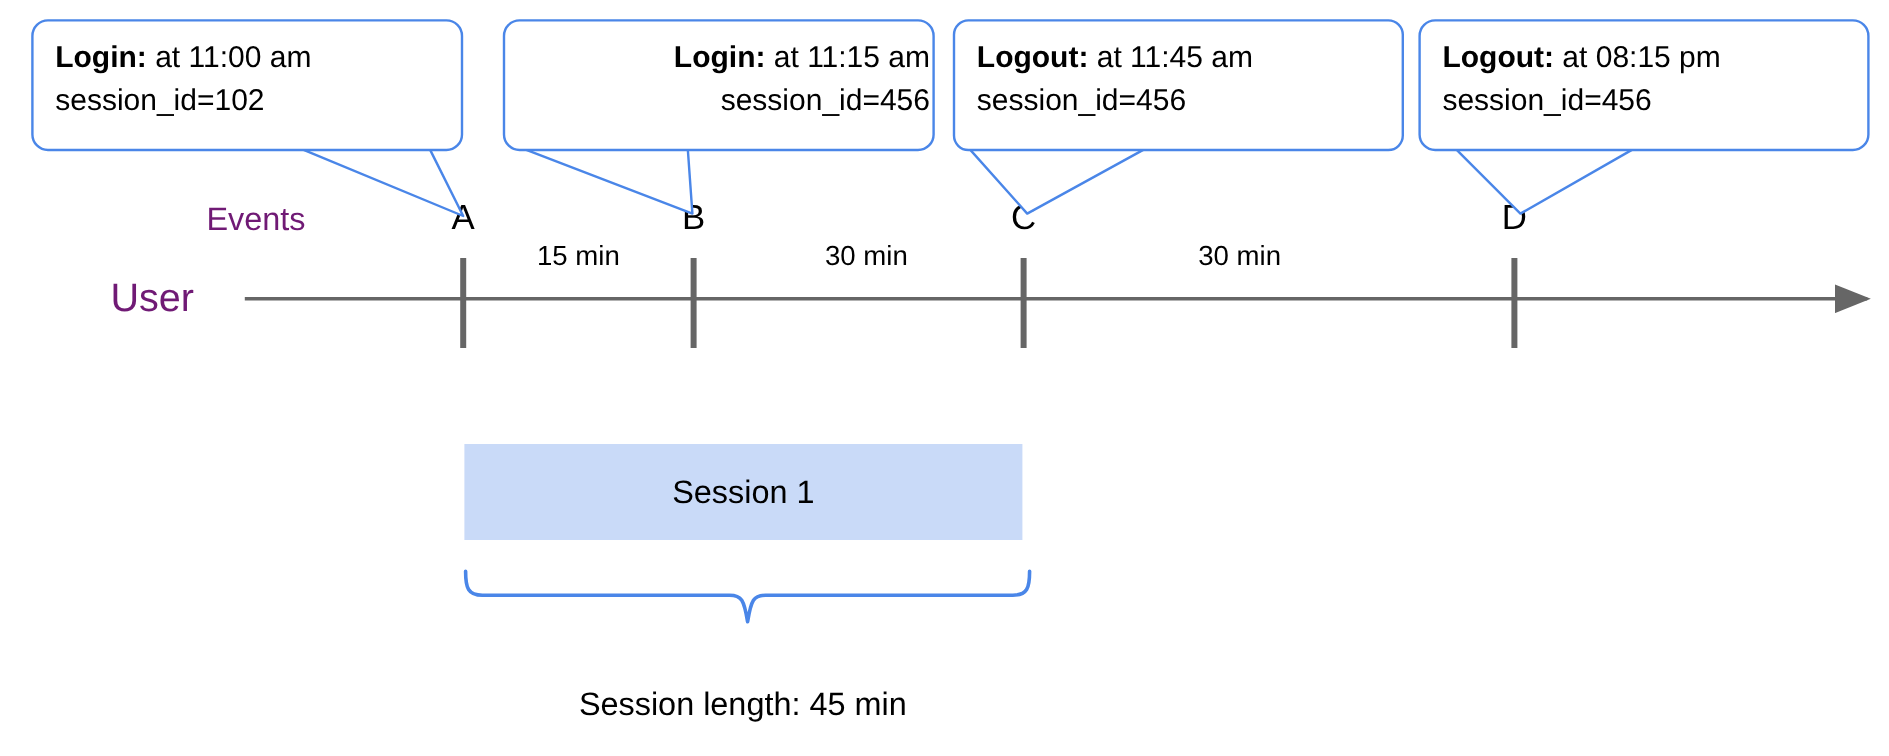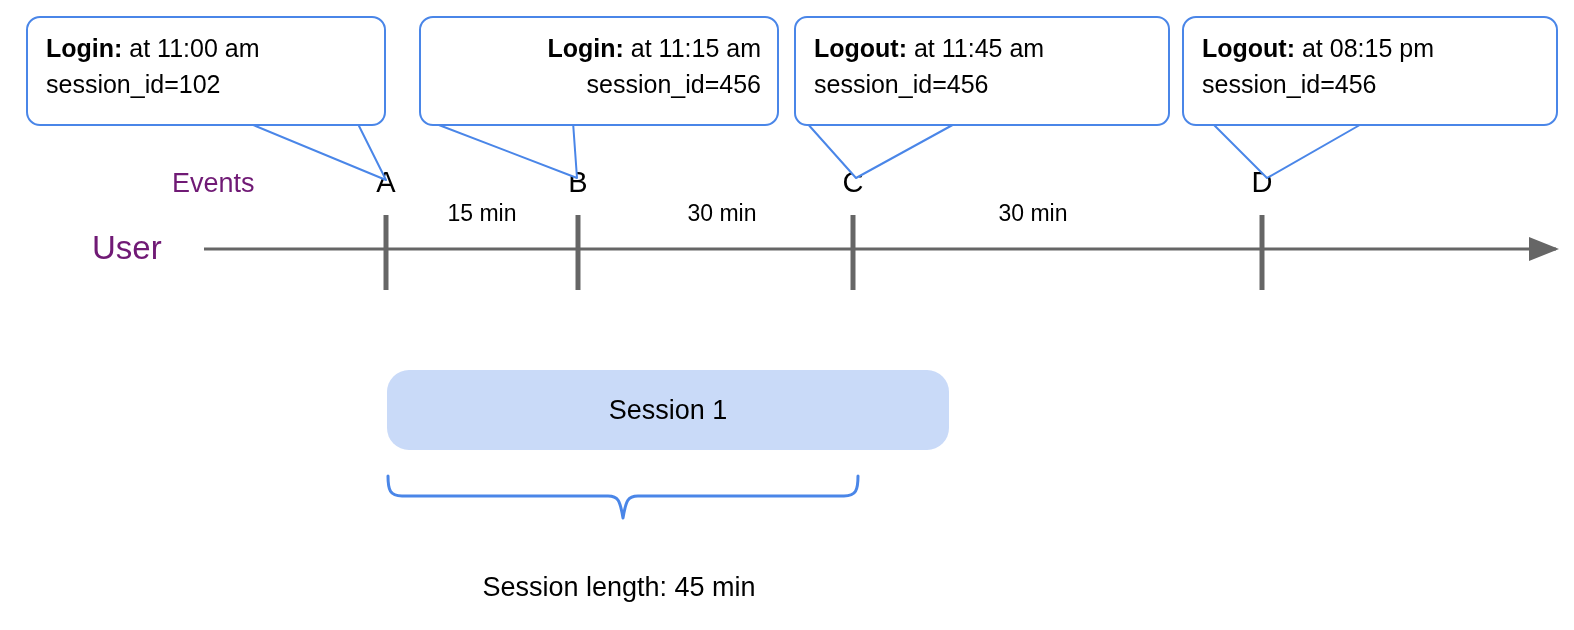--- a/index.html
+++ b/index.html
@@ -19,21 +19,21 @@
     background: #ffffff;
     overflow: hidden;
   }
   
   .callout {
     position: absolute;
     box-sizing: border-box;
     border: 2px solid #4a86e8;
     border-radius: 14px;
     background: #ffffff;
-    padding: 12px 16px 10px 18px;
+    padding: 12px 2px 10px 18px;
     z-index: 3;
   }
   .callout-line {
     font-size: 25px;
     line-height: 36px;
     white-space: nowrap;
     color: #000000;
   }
   .callout-line .lbl {
     font-weight: bold;
@@ -173,21 +173,21 @@
 
   <div class="marker-letter" style="left:366px; top:166px; width:40px;">A</div>
   <div class="marker-letter" style="left:558px; top:166px; width:40px;">B</div>
   <div class="marker-letter" style="left:833px; top:166px; width:40px;">C</div>
   <div class="marker-letter" style="left:1242px; top:166px; width:40px;">D</div>
 
   <div class="interval-label" style="left:412px; top:200px; width:140px;">15 min</div>
   <div class="interval-label" style="left:652px; top:200px; width:140px;">30 min</div>
   <div class="interval-label" style="left:963px; top:200px; width:140px;">30 min</div>
 
-  <div class="session-bar" style="left:387px; top:370px; width:562px; height:80px;border-radius:22px;">
+  <div class="session-bar" style="left:387px; top:370px; width:465px; height:80px;">
     <span class="session-bar-text">Session 1</span>
   </div>
 
   <svg class="brace-svg" style="left:380px; top:468px;" width="486" height="62" viewBox="0 0 486 62">
     <path d="M 8 8
              C 8 22, 10 28, 22 28
              L 228 28
              C 238 28, 240 32, 243 50
              C 246 32, 248 28, 258 28
              L 464 28

